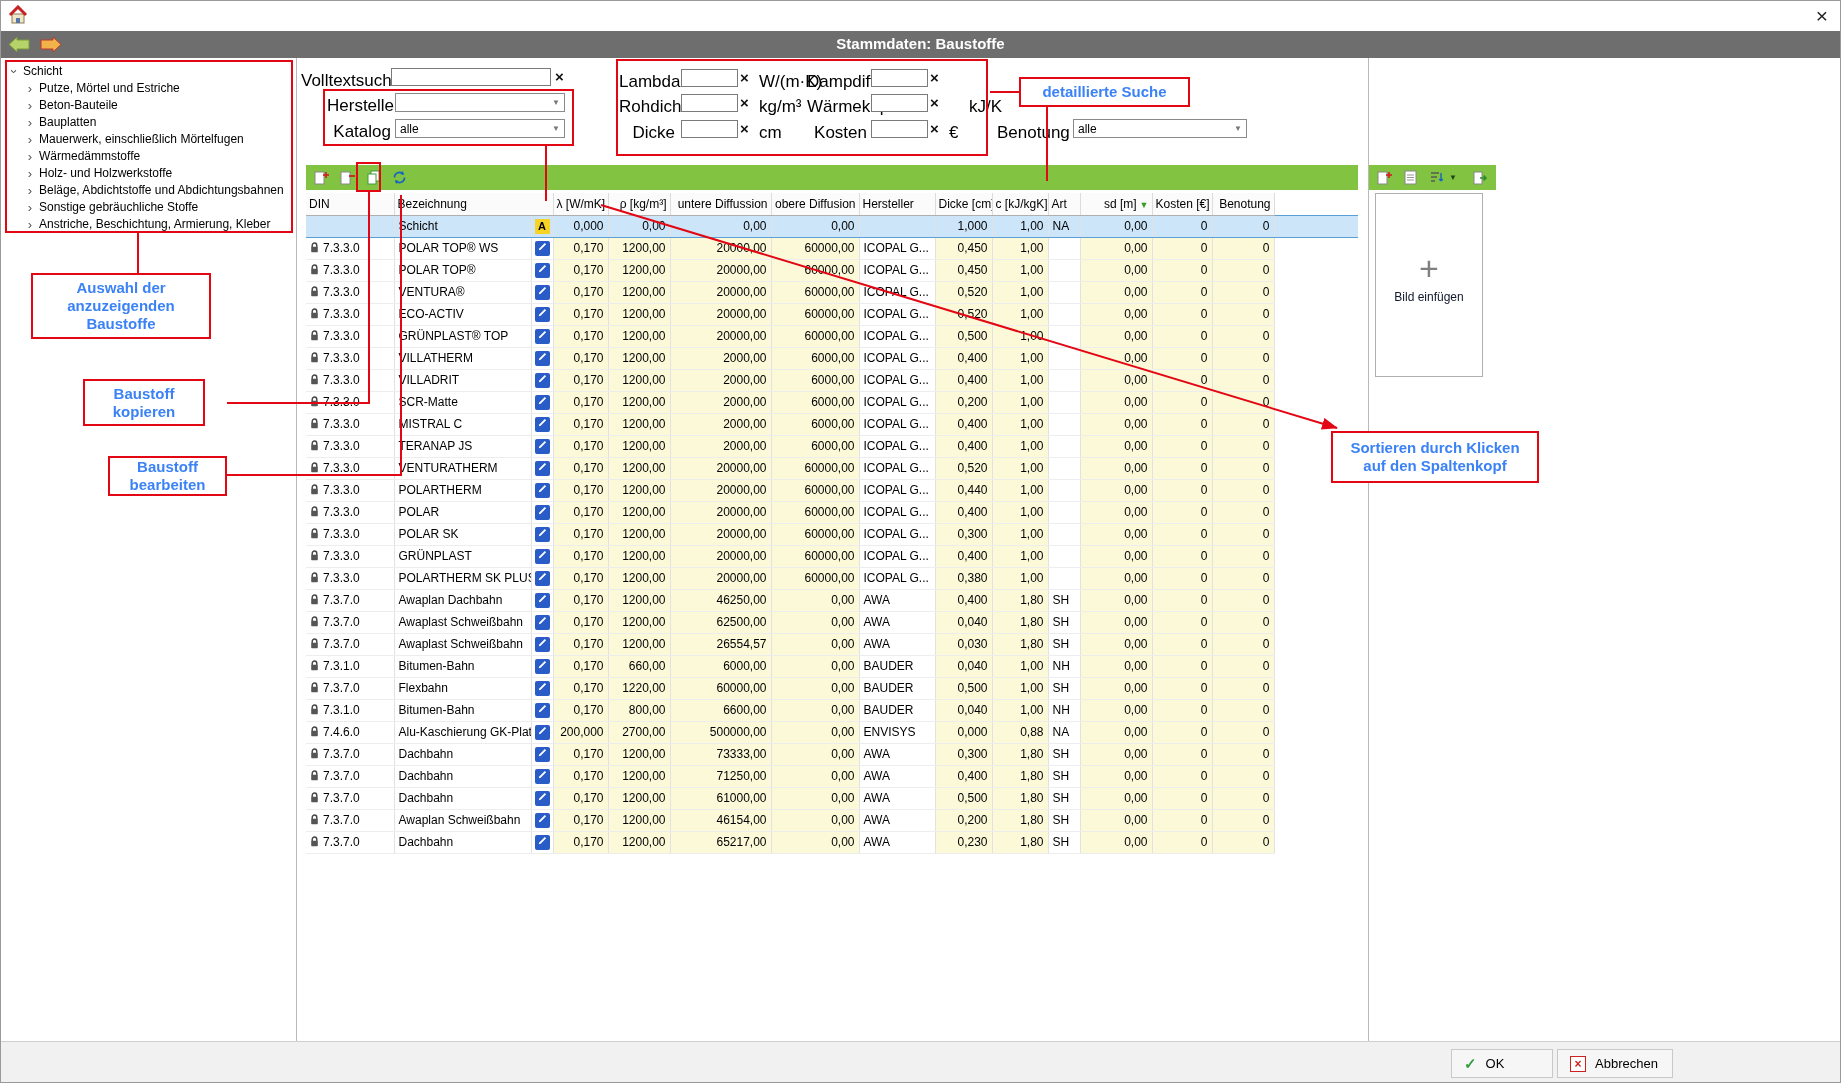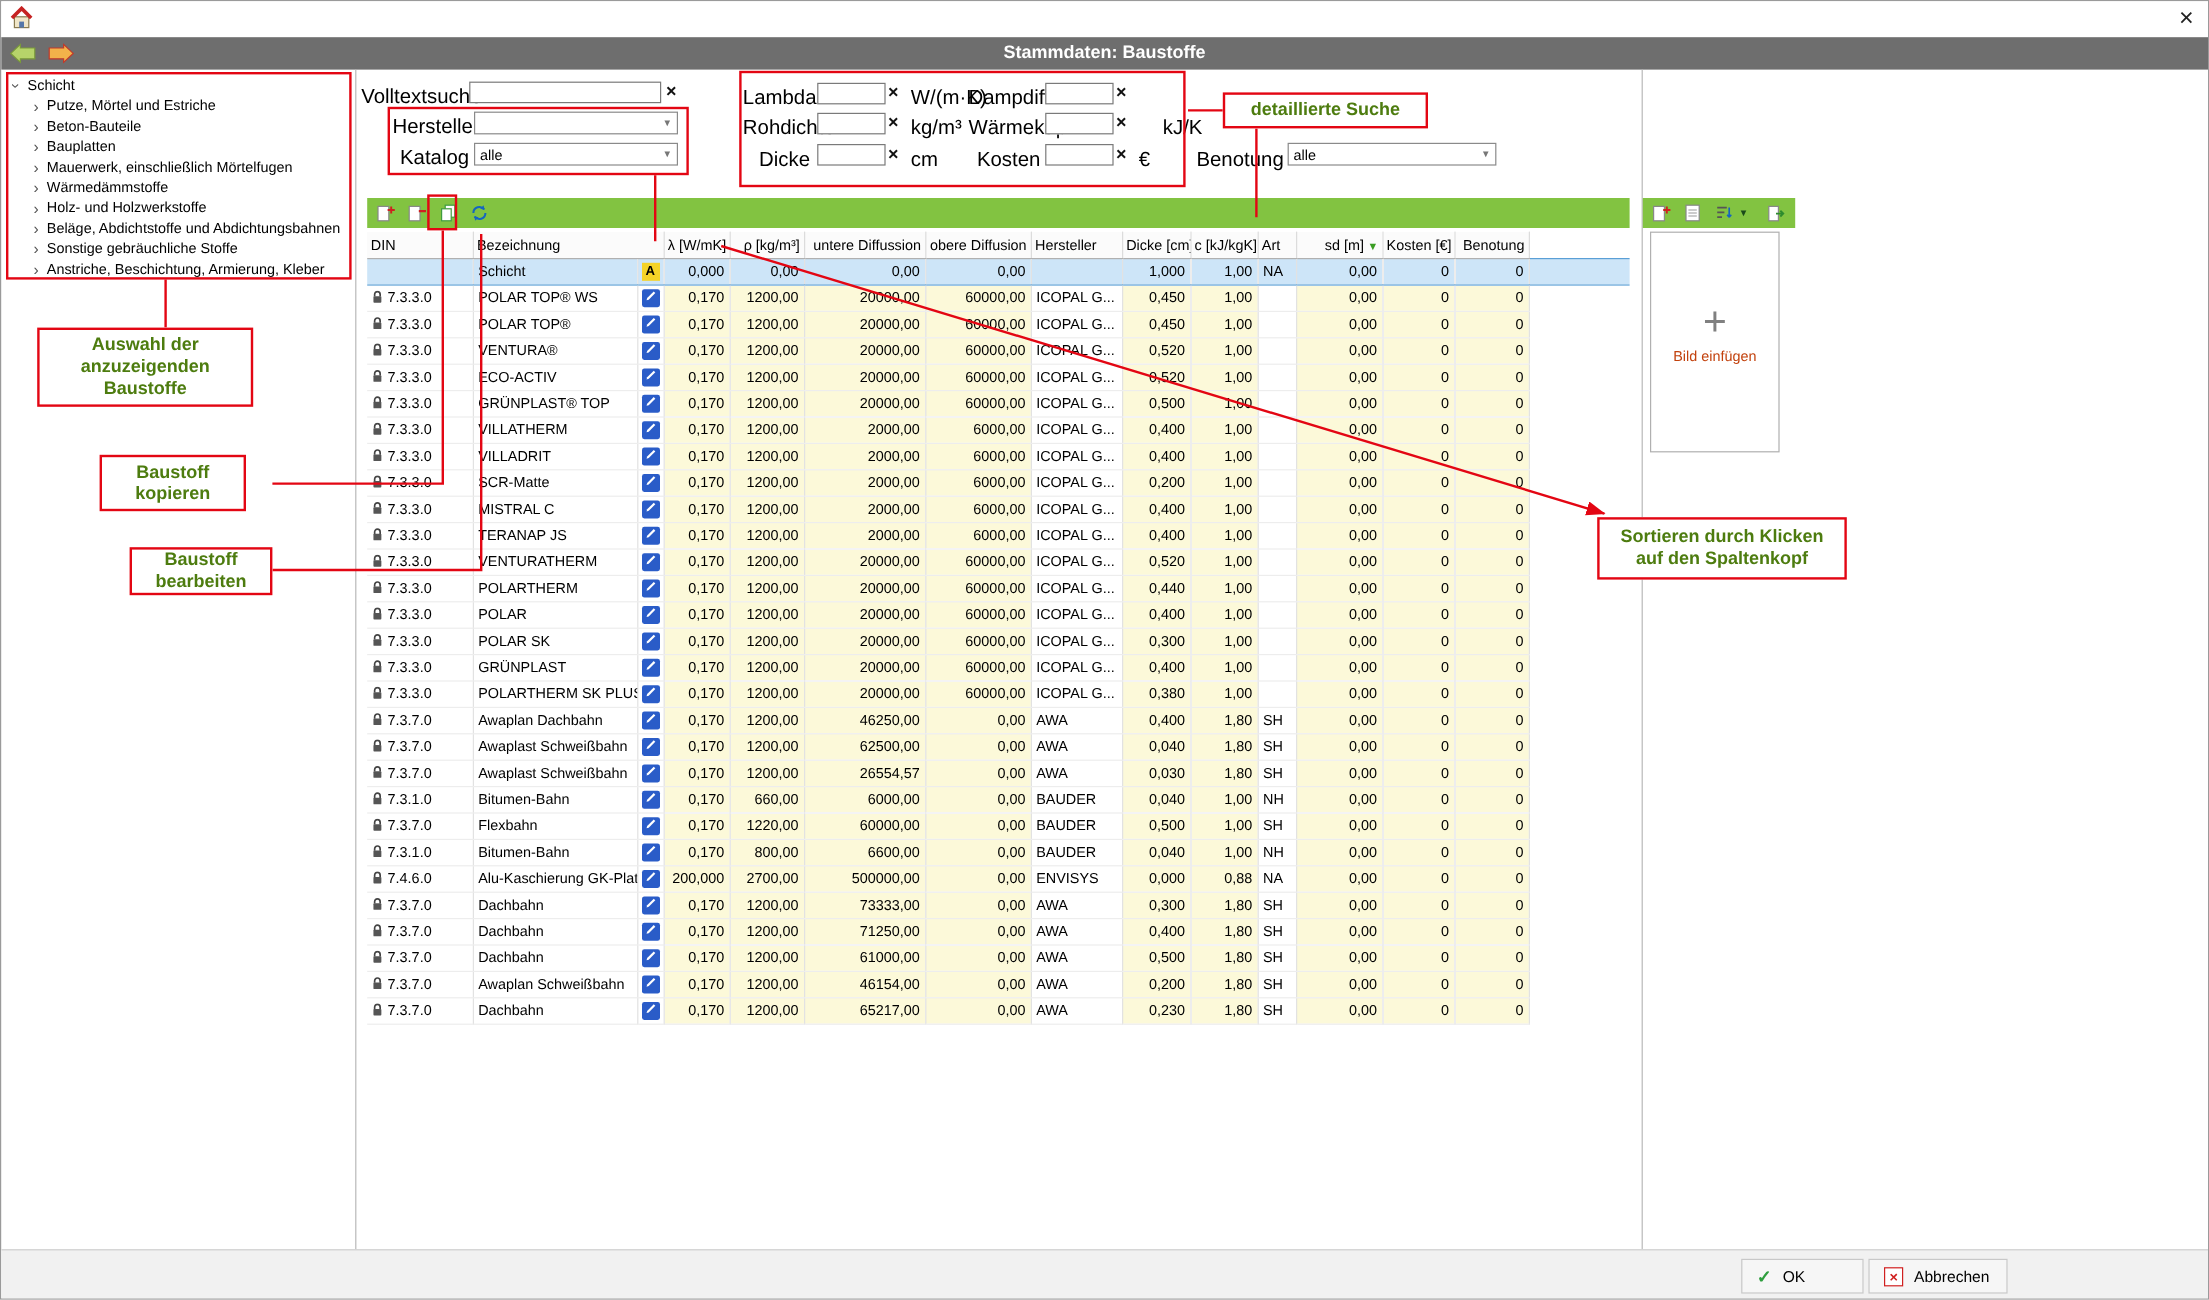--- a/index.html
+++ b/index.html
@@ -24,21 +24,21 @@
 
   
   .tree { position:absolute; left:8px; top:62px; width:282px; line-height:17px; }
   .tree-root, .tree-item { display:flex; align-items:center; gap:4px; cursor:pointer; white-space:nowrap; }
   .tree-item { padding-left:16px; }
   .chev { display:inline-block; width:10px; color:#555; font-size:13px; text-align:center; }
   .chev-exp { transform:rotate(90deg); }
   .red-outline { position:absolute; border:2px solid #e30613; z-index:44; pointer-events:none; }
 
   
-  .anno-box { position:absolute; border:2px solid #e30613; background:#fff; color:#4d7c0f; font-weight:bold; font-size:15px; display:flex; align-items:center; justify-content:center; text-align:center; z-index:45; padding:2px 6px; line-height:18px; }
+  .anno-box { position:absolute; border:2px solid #e30613; background:#fff; color:#3b82f6; font-weight:bold; font-size:15px; display:flex; align-items:center; justify-content:center; text-align:center; z-index:45; padding:2px 6px; line-height:18px; }
   .anno-svg { position:absolute; left:0; top:0; z-index:43; pointer-events:none; }
   .anno-svg line, .anno-svg polyline { stroke:#e30613; stroke-width:2; fill:none; }
 
   
   .lbl { position:absolute; font-size:17px; white-space:nowrap; }
   .t-right { text-align:right; }
   .inp { position:absolute; height:18px; border:1px solid #7a7a7a; background:#fff; font-size:12px; padding:0 3px; font-family:inherit; }
   .sel { position:absolute; height:19px; border:1px solid #8a8a8a; background:#fff; display:flex; align-items:center; justify-content:space-between; padding:0 4px; font-size:12px; cursor:pointer; }
   .sel .dd { color:#777; font-size:8px; }
   .clear { position:absolute; font-weight:bold; font-size:15px; color:#111; cursor:pointer; line-height:18px; }
@@ -60,21 +60,21 @@
   .mat-table tr.selected td { background:#cde5f8; border-top:1px solid #5a9fd6; border-bottom:1px solid #5a9fd6; }
   .din-cell svg { vertical-align:-1px; margin-right:4px; }
   .edit-cell { text-align:center; padding:0 !important; }
   .edit-btn { display:inline-block; width:15px; height:15px; background:#2a5cc8; border-radius:2px; line-height:13px; cursor:pointer; }
   .badge-a { display:inline-block; width:15px; height:15px; background:#f5d327; color:#000; font-weight:bold; font-size:11px; text-align:center; line-height:15px; }
   .sortmark { color:#3a9d23; font-size:9px; margin-left:3px; }
 
   
   .bild-box { position:absolute; left:1374px; top:192px; width:108px; height:184px; border:1px solid #b0b0b0; text-align:center; background:#fff; }
   .bild-plus { font-size:34px; color:#808080; margin-top:58px; line-height:32px; font-weight:300; }
-  .bild-text { font-size:12px; color:#c2410c; margin-top:6px; }
+  .bild-text { font-size:12px; color:#0f172a; margin-top:6px; }
 </style>
 </head>
 <body>
 
 <div class="window">
 
   <div class="win-top">
     <span class="app-icon">
       <svg width="20" height="21" viewBox="0 0 20 21">
         <rect x="4" y="9" width="12" height="9" fill="#f0e6c8" stroke="#8a7b50"></rect>

